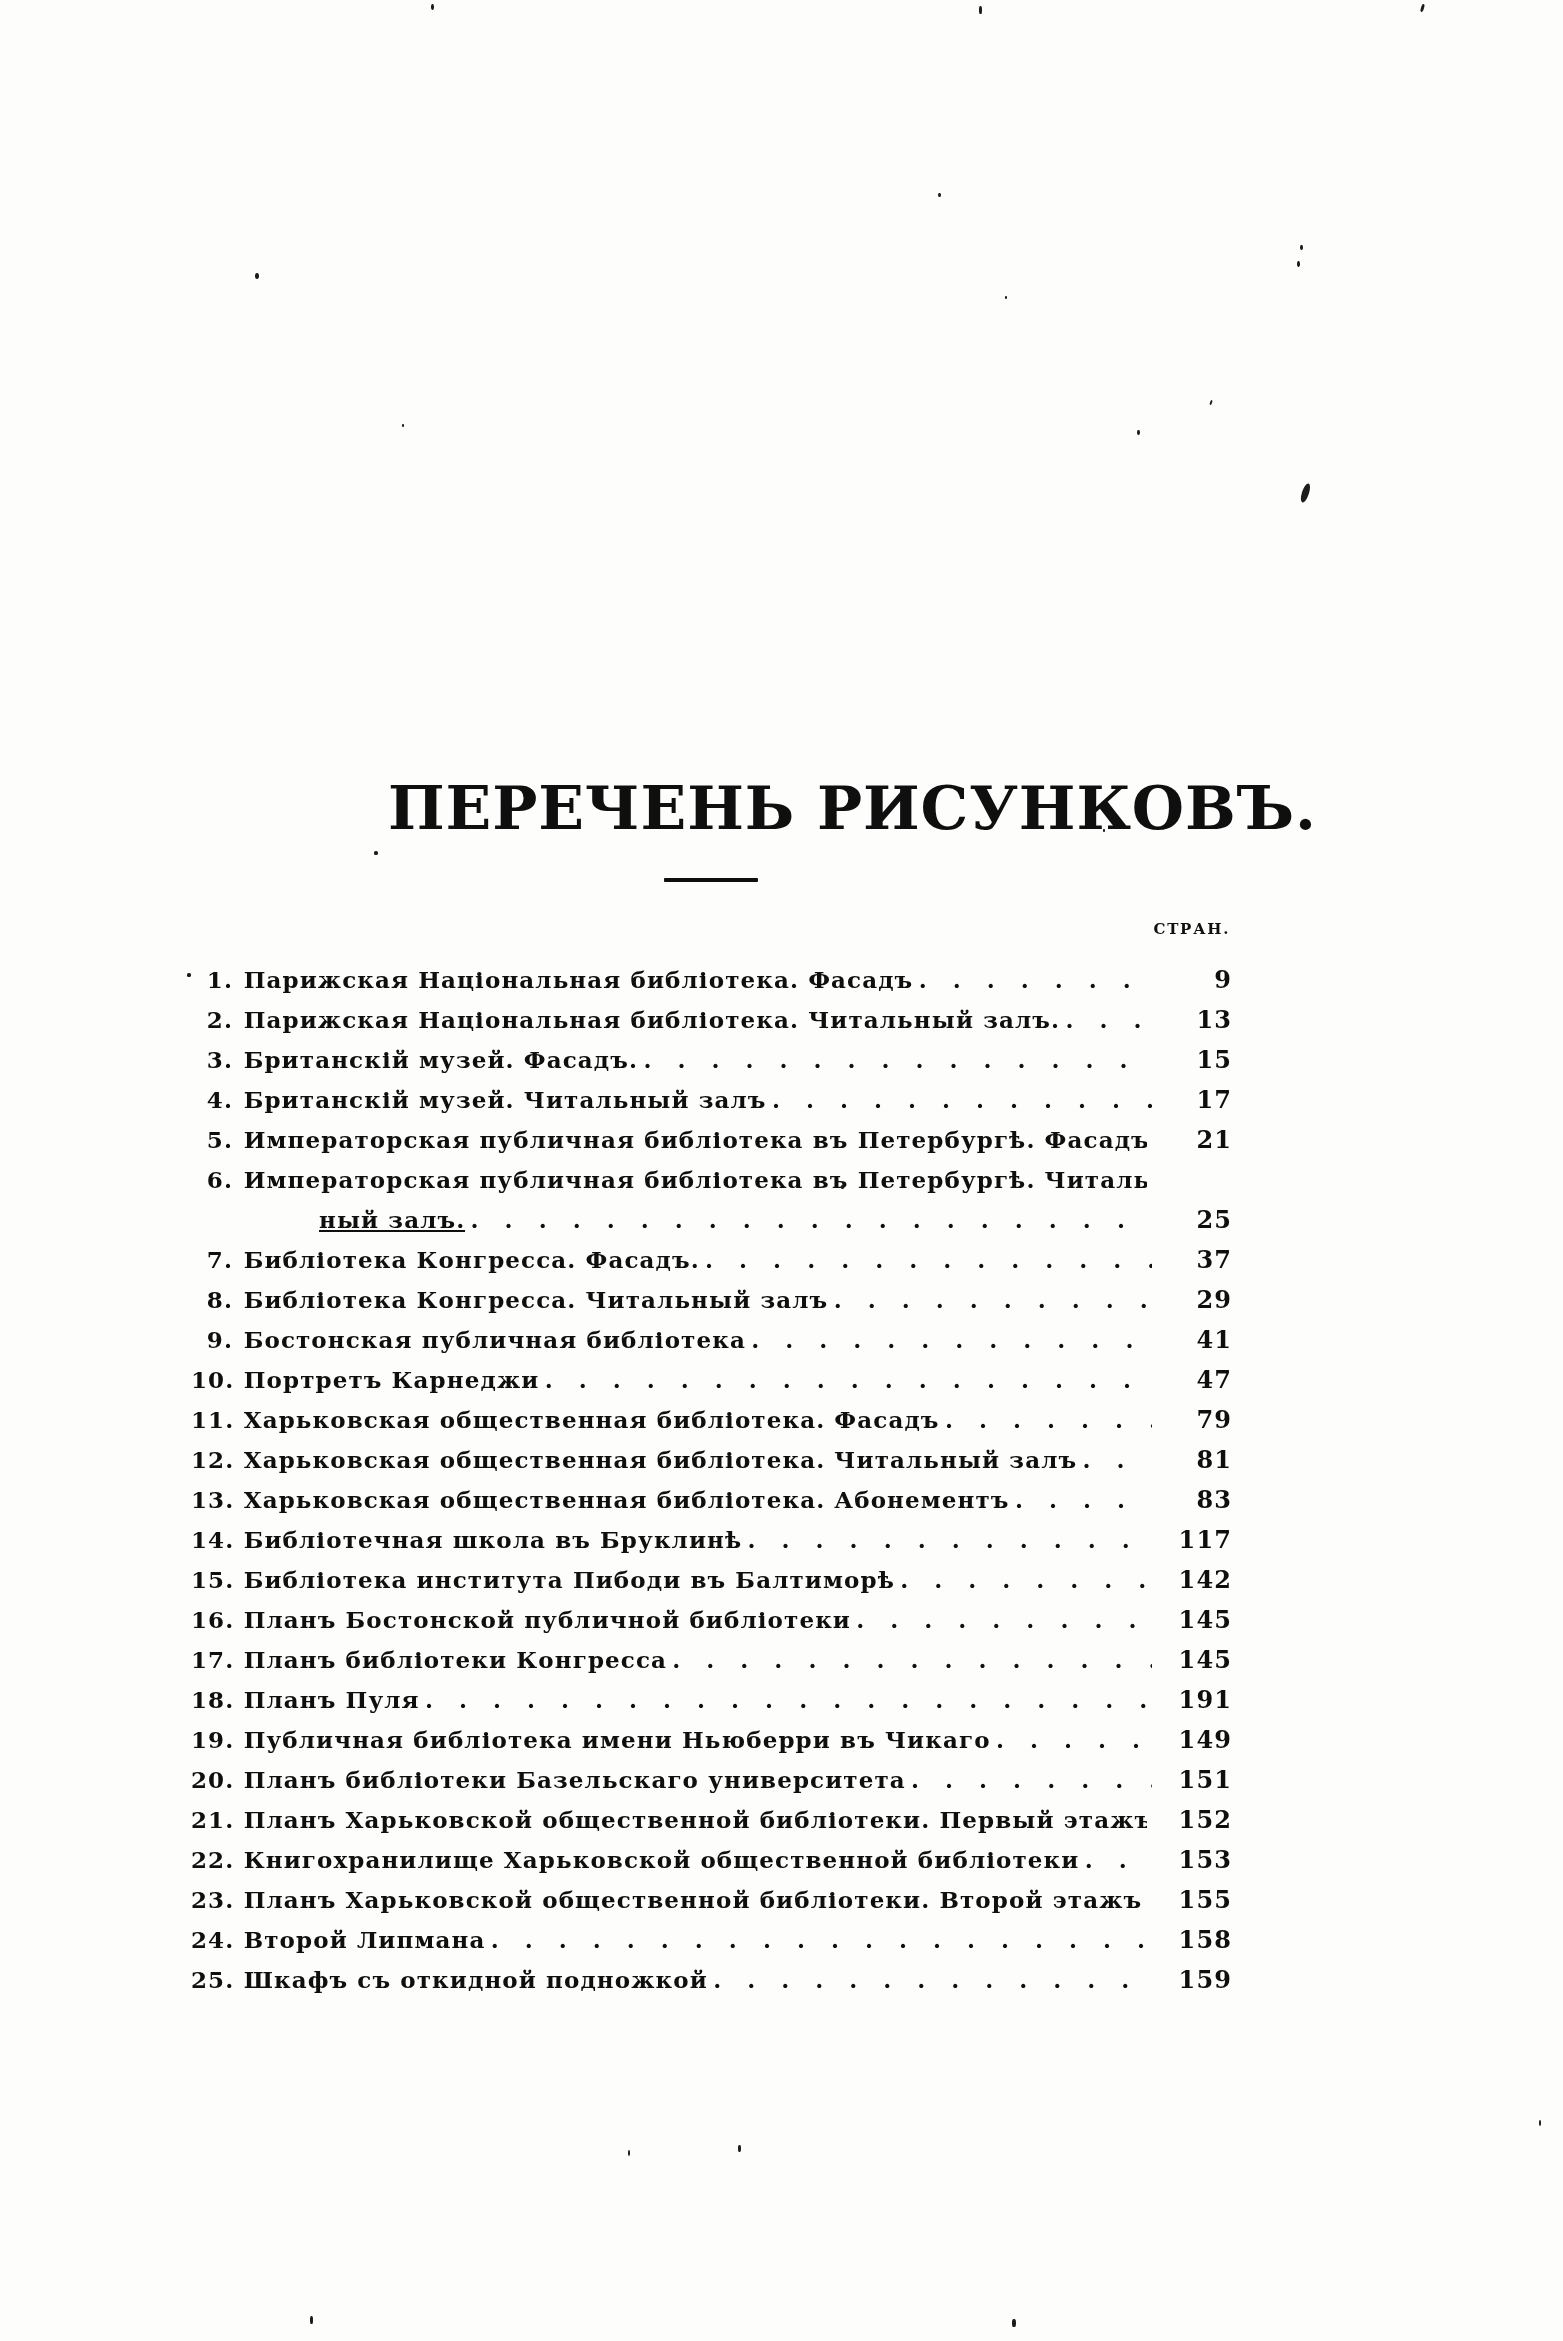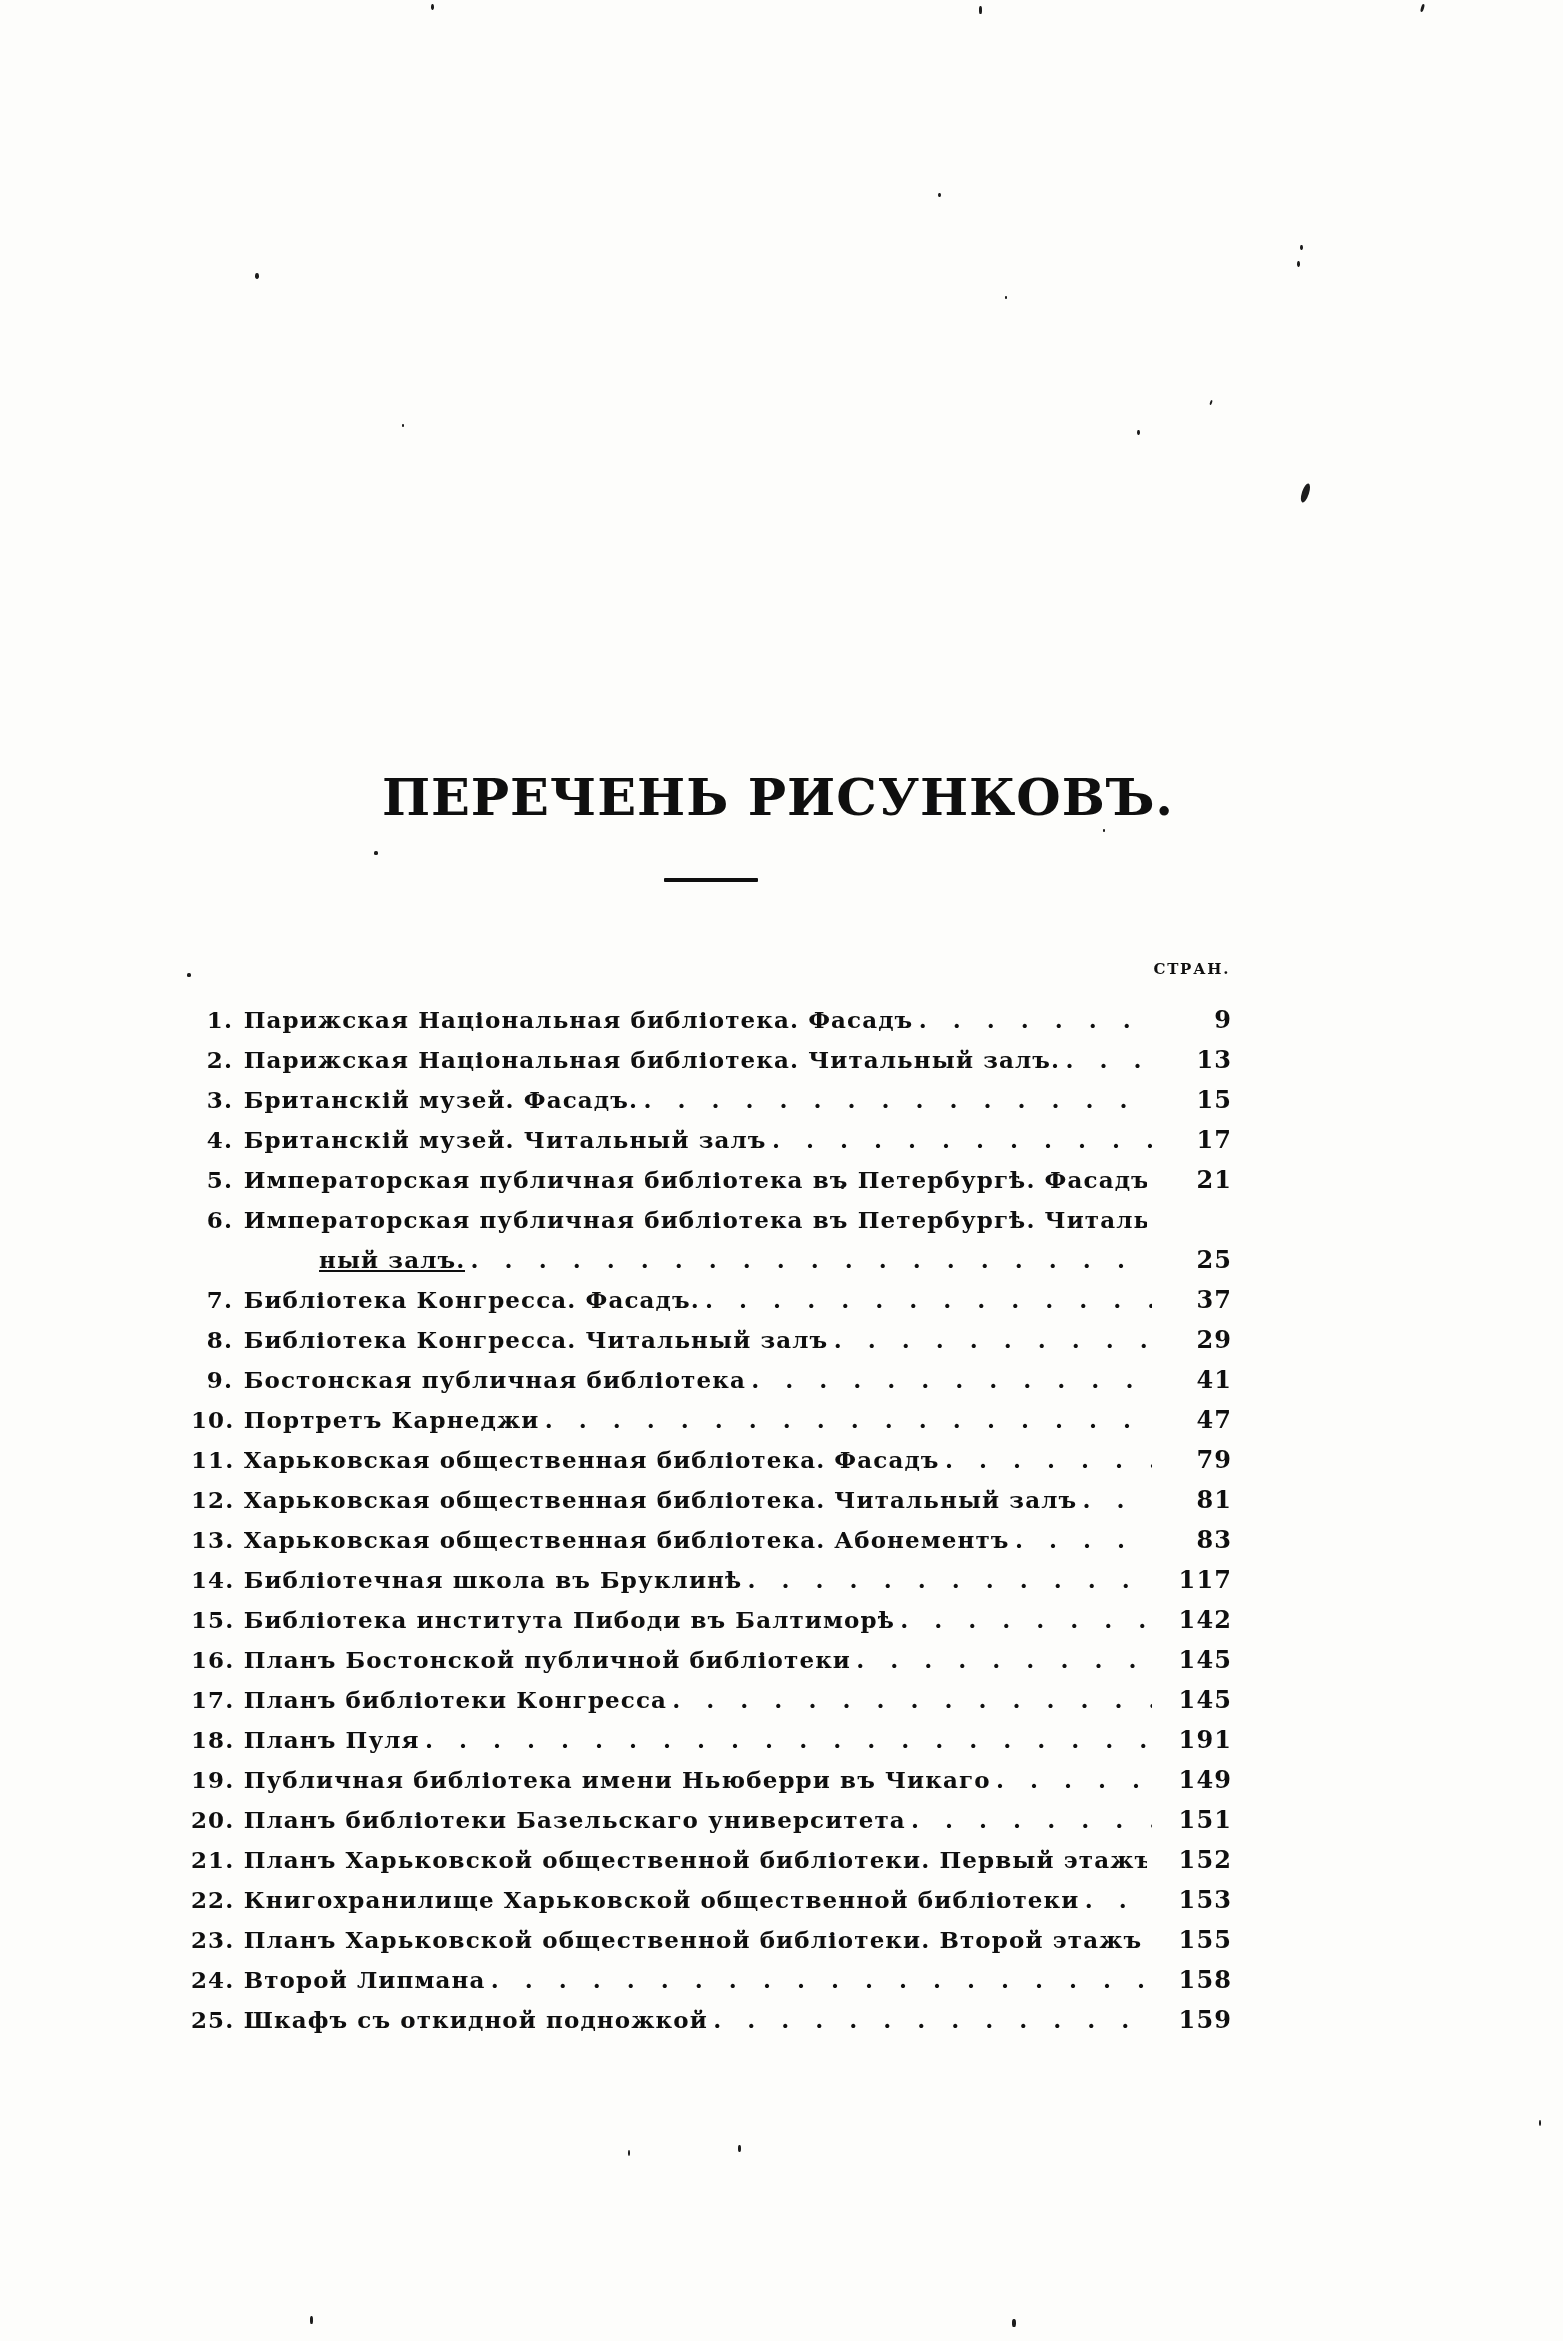--- a/index.html
+++ b/index.html
@@ -11,23 +11,23 @@
     position:relative;
     width:1564px;height:2342px;
     background:var(--paper);
     font-family:"DejaVu Serif","Liberation Serif",serif;
     color:var(--ink);
     overflow:hidden;
   }
   .title{
     position:absolute;
     top:767px;left:382px;width:649px;
-    margin:0;
+    margin:6px;
     text-align:center;
-    font-size:51px;
+    font-size:60px;
     font-weight:700;
     letter-spacing:0.9px;
     white-space:nowrap;
     color:var(--ink);
   }
   .title-rule{
     position:absolute;
     top:878px;left:664px;
     width:94px;height:3.6px;
     background:var(--ink);
@@ -38,21 +38,20 @@
     top:920px;left:191px;width:1041px;
   }
   .col-header{
     text-align:right;
     font-size:15px;
     font-weight:700;
     letter-spacing:1.8px;
     line-height:18px;
     margin-bottom:8px;
     padding-right:1.8px;
-    margin-top:40px;
   }
   .row{
     display:flex;
     align-items:baseline;
     height:40px;
     font-size:23px;
     font-weight:700;
     letter-spacing:1.1px;
     white-space:nowrap;
   }

